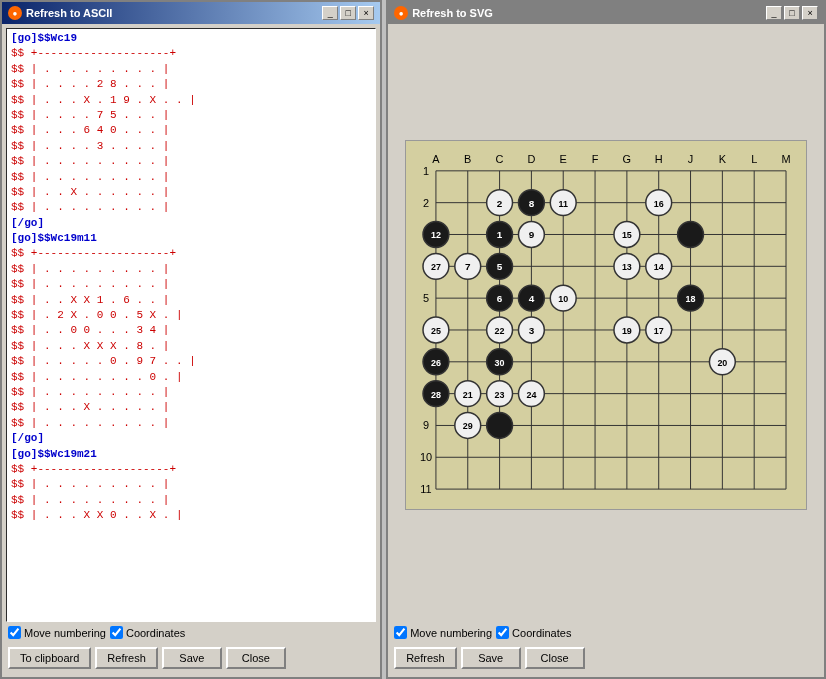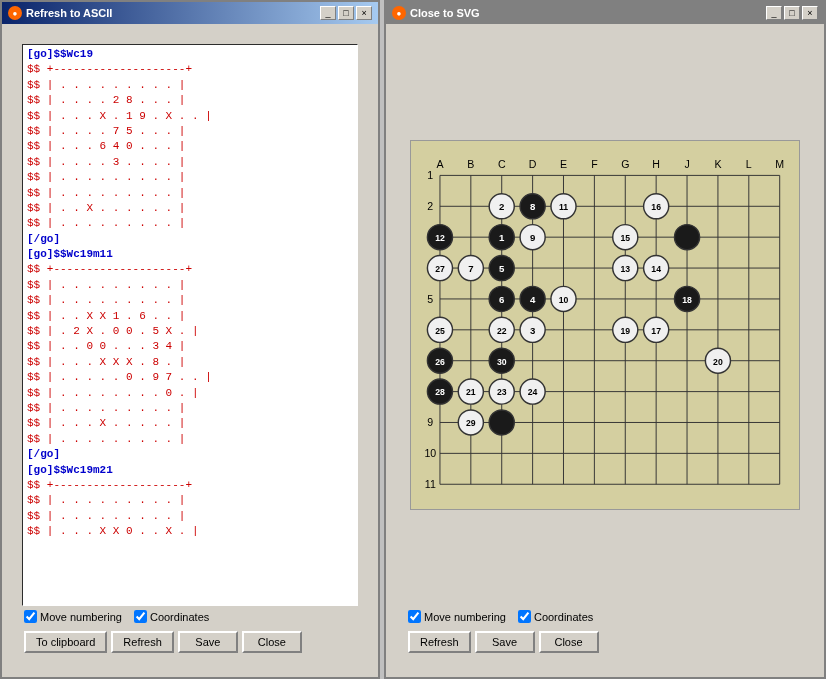--- a/index.html
+++ b/index.html
@@ -86,21 +86,21 @@
     }
 
     .window-inactive .title-bar {
       background: #808080;
     }
 
     .content-area {
       display: flex;
       flex-direction: column;
       flex: 1;
-      padding: 20px;
+      padding: 4px;
       overflow: hidden;
     }
 
     
     .ascii-scroll {
       flex: 1;
       background: white;
       border: 1px inset #808080;
       border-top-color: #808080;
       border-left-color: #808080;
@@ -113,21 +113,21 @@
       font-size: 11px;
       line-height: 1.3;
       color: #000;
       white-space: pre;
     }
 
     
     .options-row {
       display: flex;
       align-items: center;
-      gap: 12px;
+      gap: 4px;
       padding: 4px 2px;
       font-family: Arial, sans-serif;
       font-size: 11px;
     }
 
     .options-row label {
       display: flex;
       align-items: center;
       gap: 3px;
       cursor: pointer;
@@ -230,21 +230,21 @@
     </div>
   </div>
 </div>
 
 <div class="separator"></div>
 
 <div class="window window-right window-inactive">
   <div class="title-bar">
     <div class="title-bar-left">
       <div class="window-icon">●</div>
-      <span>Close to SVG</span>
+      <span>Refresh to SVG</span>
     </div>
     <div class="title-bar-controls">
       <button class="title-btn">_</button>
       <button class="title-btn">□</button>
       <button class="title-btn">×</button>
     </div>
   </div>
 
   <div class="content-area">
     <div class="board-container">

